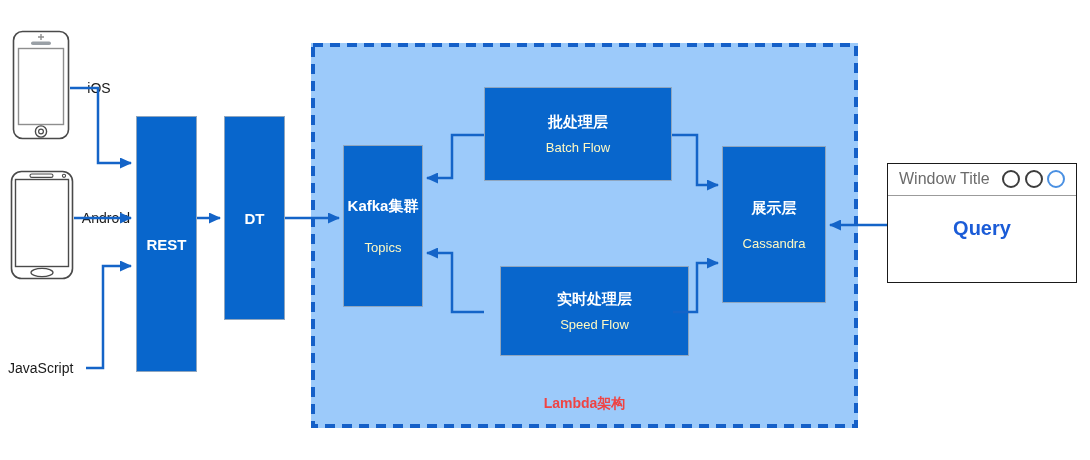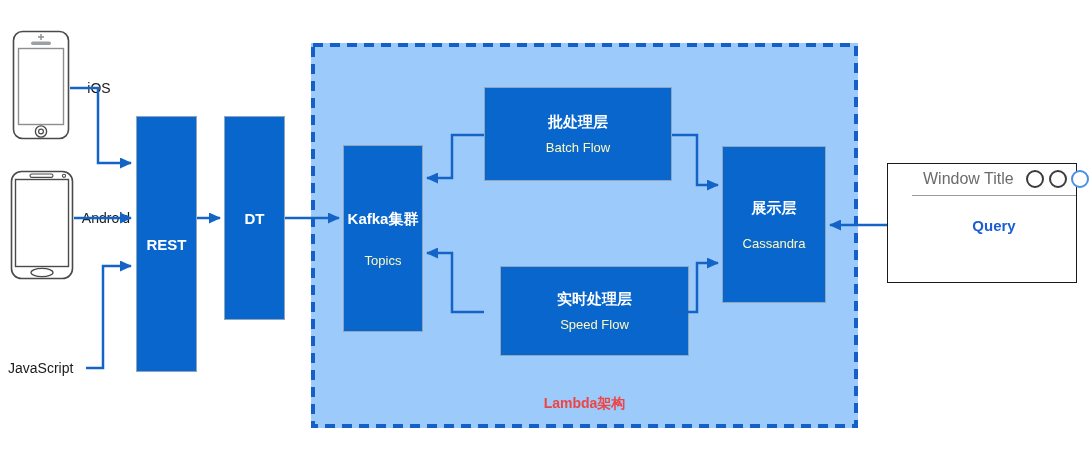--- a/index.html
+++ b/index.html
@@ -51,21 +51,21 @@
     font-weight: bold;
     font-size: 15px;
   }
   .node .subtitle {
     color: #fef9c3;
     font-weight: normal;
     font-size: 13px;
   }
   .node-rest    { left: 136px; top: 116px; width: 61px;  height: 256px; }
   .node-dt      { left: 224px; top: 116px; width: 61px;  height: 204px; }
-  .node-kafka   { left: 343px; top: 145px; width: 80px;  height: 187px; }
+  .node-kafka   { left: 343px; top: 145px; width: 80px;  height: 162px; }
   .node-kafka .subtitle   { margin-top: 24px; }
   .node-batch   { left: 484px; top: 87px;  width: 188px; height: 94px; text-align: center; }
   .node-batch .subtitle   { margin-top: 8px; }
   .node-speed   { left: 484px; top: 266px; width: 189px; height: 90px; margin-left: 16px; }
   .node-speed .subtitle   { margin-top: 8px; }
   .node-serving { left: 722px; top: 146px; width: 104px; height: 157px; }
   .node-serving .subtitle { margin-top: 18px; }
   
   .phone {
     position: absolute;
@@ -99,21 +99,20 @@
   }
   
   .query-window {
     position: absolute;
     left: 887px; top: 163px;
     width: 190px; height: 120px;
     background: #ffffff;
     border: 1px solid #1A1A1A;
     box-sizing: border-box;
     z-index: 2;
-    padding-left: 24px;
   }
   .query-titlebar {
     position: relative;
     height: 32px;
     border-bottom: 1px solid #9B9B9B;
     box-sizing: border-box;
   }
   .query-title-text {
     position: absolute;
     left: 11px; top: 6px;
@@ -132,21 +131,21 @@
   }
   .tb-circle.c1 { left: 114px; }
   .tb-circle.c2 { left: 137px; }
   .tb-circle.c3 { left: 159px; border-color: #4A90E2; }
   .query-body {
     text-align: center;
   }
   .query-text {
     display: inline-block;
     margin-top: 21px;
-    font-size: 15px;
+    font-size: 20px;
     font-weight: bold;
     color: #1B5CD7;
   }
 </style>
 </head>
 <body>
 
 <div class="canvas">
 
   <div class="lambda-fill"></div>

